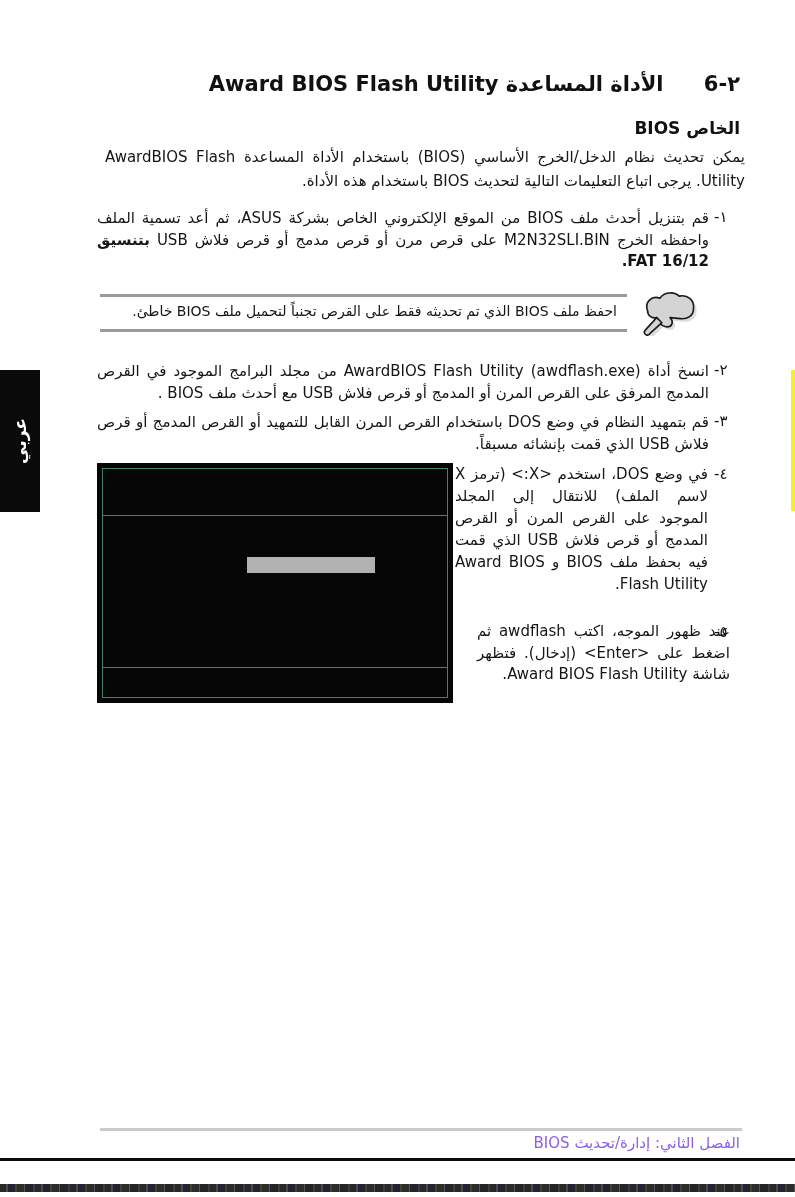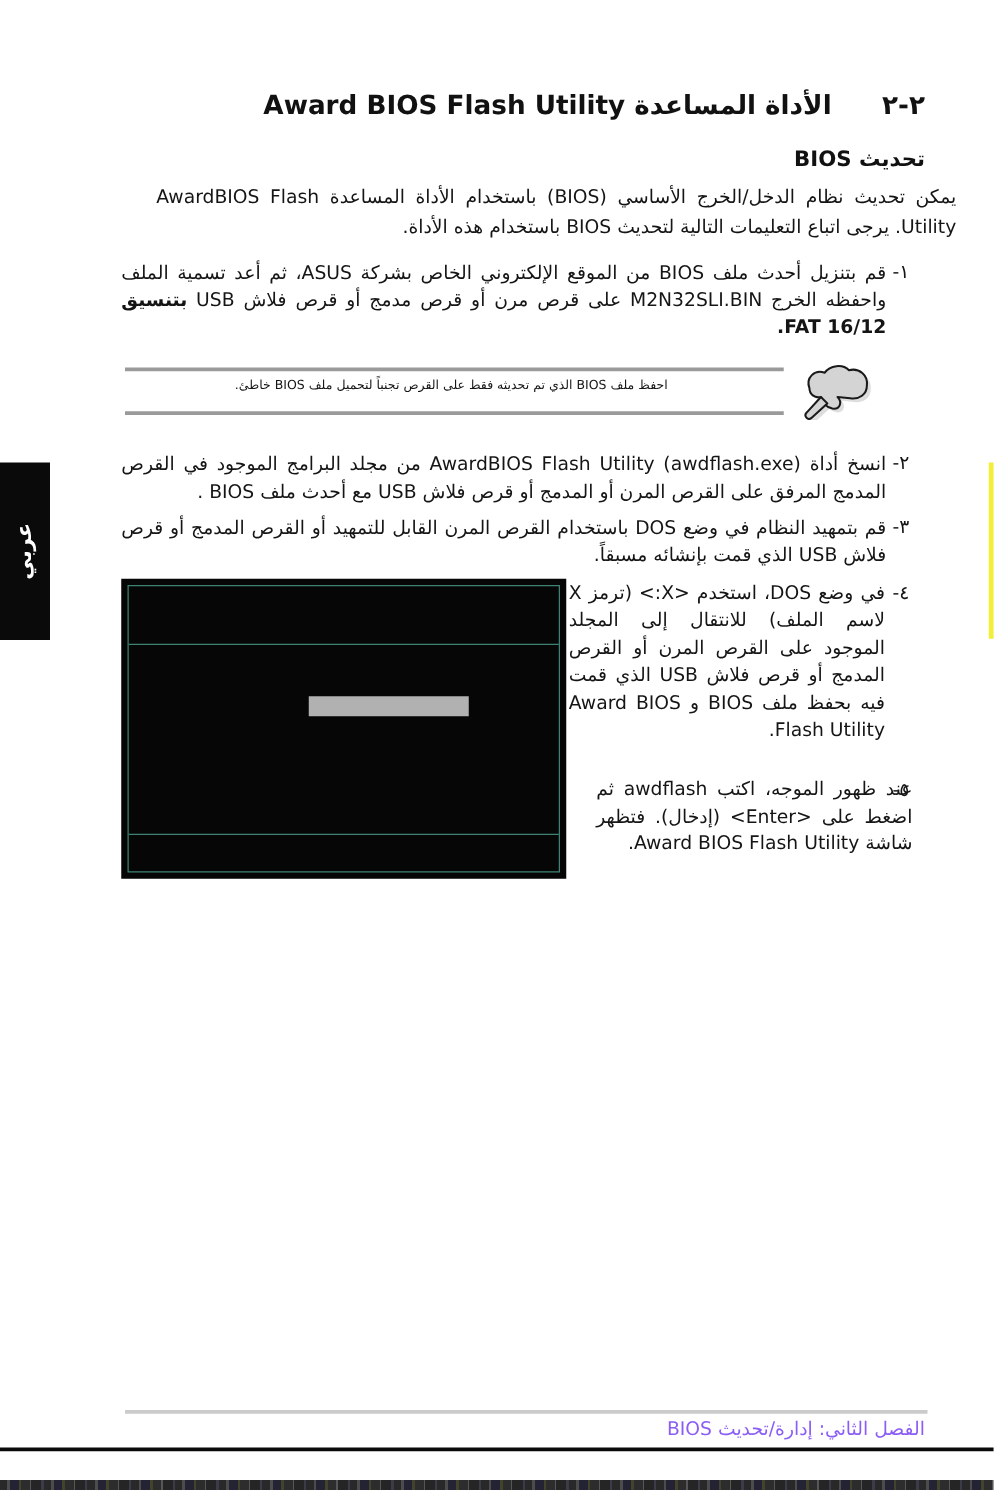--- a/index.html
+++ b/index.html
@@ -25,40 +25,40 @@
   .title-row{
     top:72px;right:55px;direction:rtl;white-space:nowrap;
     font-weight:bold;font-size:21px;
   }
   .title-row .sec-num{display:inline-block;}
   .title-row .sec-title{display:inline-block;margin-right:33px;}
 
   .sub-heading{top:118px;right:55px;direction:rtl;font-weight:bold;font-size:17px;white-space:nowrap;}
 
   .para{
-    direction:rtl;font-size:15px;line-height:23.5px;text-align:justify;color:#151515;margin-left:20px;
+    direction:rtl;font-size:15px;line-height:23.5px;text-align:justify;color:#151515;
   }
   .intro{top:146px;left:105px;width:640px;}
 
   .step-num{
     direction:rtl;font-size:15px;right:55px;width:26px;text-align:left;color:#151515;
   }
   .step-text{direction:rtl;font-size:15px;line-height:21.5px;text-align:justify;color:#151515;}
   .st1{top:208px;left:97px;width:612px;}
   .st2{top:361px;left:97px;width:612px;}
   .st3{top:412px;left:97px;width:612px;}
   .st4{top:463px;left:455px;width:253px;line-height:22px;}
   .st5{top:621px;left:477px;width:253px;line-height:21.5px;}
   .bold-tail{font-weight:bold;}
 
   
   .note-line{left:100px;width:527px;height:3px;background:#9a9a9a;}
   .note-text{
-    top:303px;left:105px;width:512px;text-align:center;direction:rtl;
-    font-size:10px;color:#151515;white-space:nowrap;
+    top:303px;left:105px;width:512px;direction:rtl;
+    font-size:14px;color:#151515;white-space:nowrap;
   }
   .hand-icon{left:638px;top:289px;width:62px;height:47px;}
 
   
   .dos{left:97px;top:463px;width:356px;height:240px;background:#060606;}
   .dos-frame{position:absolute;left:5px;top:5px;right:5px;bottom:5px;border:1px solid #3f8274;}
   .dos-h1{position:absolute;left:6px;right:6px;top:52px;height:1px;background:#3f8274;}
   .dos-h2{position:absolute;left:6px;right:6px;top:204px;height:1px;background:#3f8274;}
   .dos-progress{position:absolute;left:150px;top:94px;width:128px;height:16px;background:#b1b1b1;}
 
@@ -77,25 +77,25 @@
 </style>
 </head>
 <body>
 
 <div class="abs side-tab">
   <span>عربي</span>
 </div>
 <div class="abs side-line"></div>
 
 <div class="abs title-row">
-  <span class="sec-num">٢-٢</span>
+  <span class="sec-num">٢-6</span>
   <span class="sec-title">الأداة المساعدة Award BIOS Flash Utility</span>
 </div>
 
-<div class="abs sub-heading">تحديث BIOS</div>
+<div class="abs sub-heading">الخاص BIOS</div>
 
 <div class="abs para intro">يمكن تحديث نظام الدخل/الخرج الأساسي (BIOS) باستخدام الأداة المساعدة AwardBIOS Flash Utility. يرجى اتباع التعليمات التالية لتحديث BIOS باستخدام هذه الأداة.</div>
 
 <div class="abs step-num" style="top:208px;">١-</div>
 <div class="abs step-text st1">
   <span>قم بتنزيل أحدث ملف BIOS من الموقع الإلكتروني الخاص بشركة ASUS، ثم أعد تسمية الملف واحفظه الخرج M2N32SLI.BIN على قرص مرن أو قرص مدمج أو قرص فلاش USB</span>
   <span class="bold-tail">بتنسيق FAT 16/12.</span>
 </div>
 
 <div class="abs note-line" style="top:294px;"></div>

